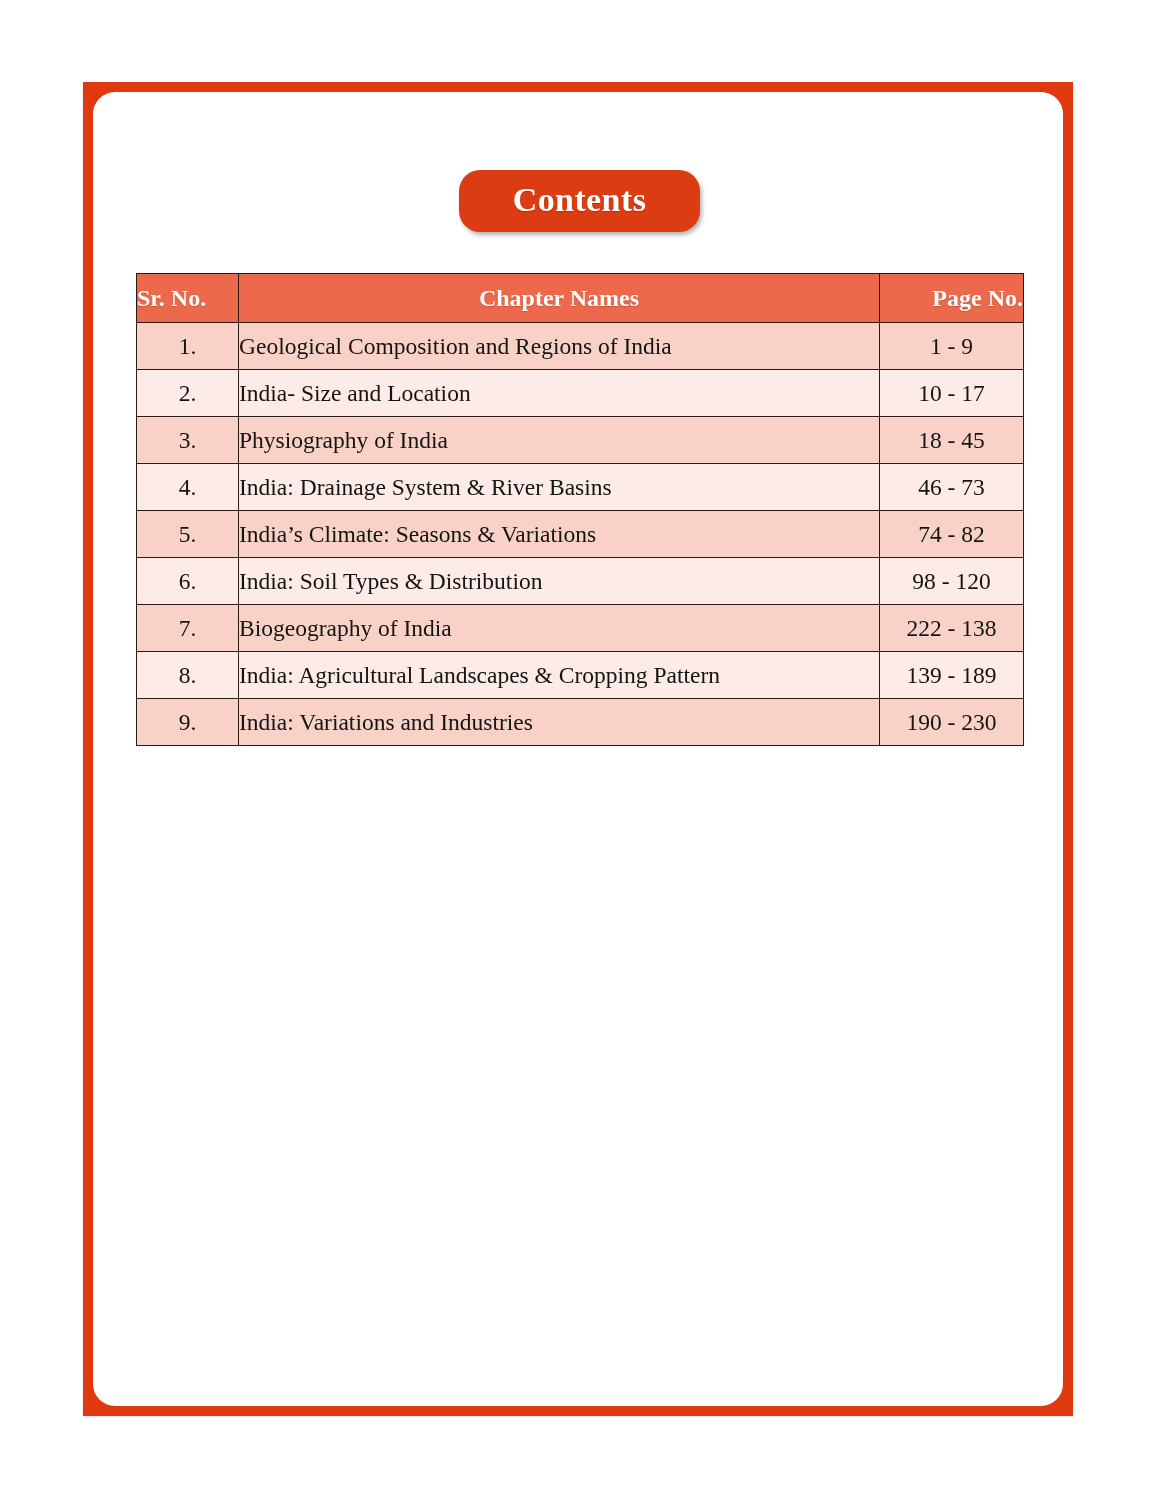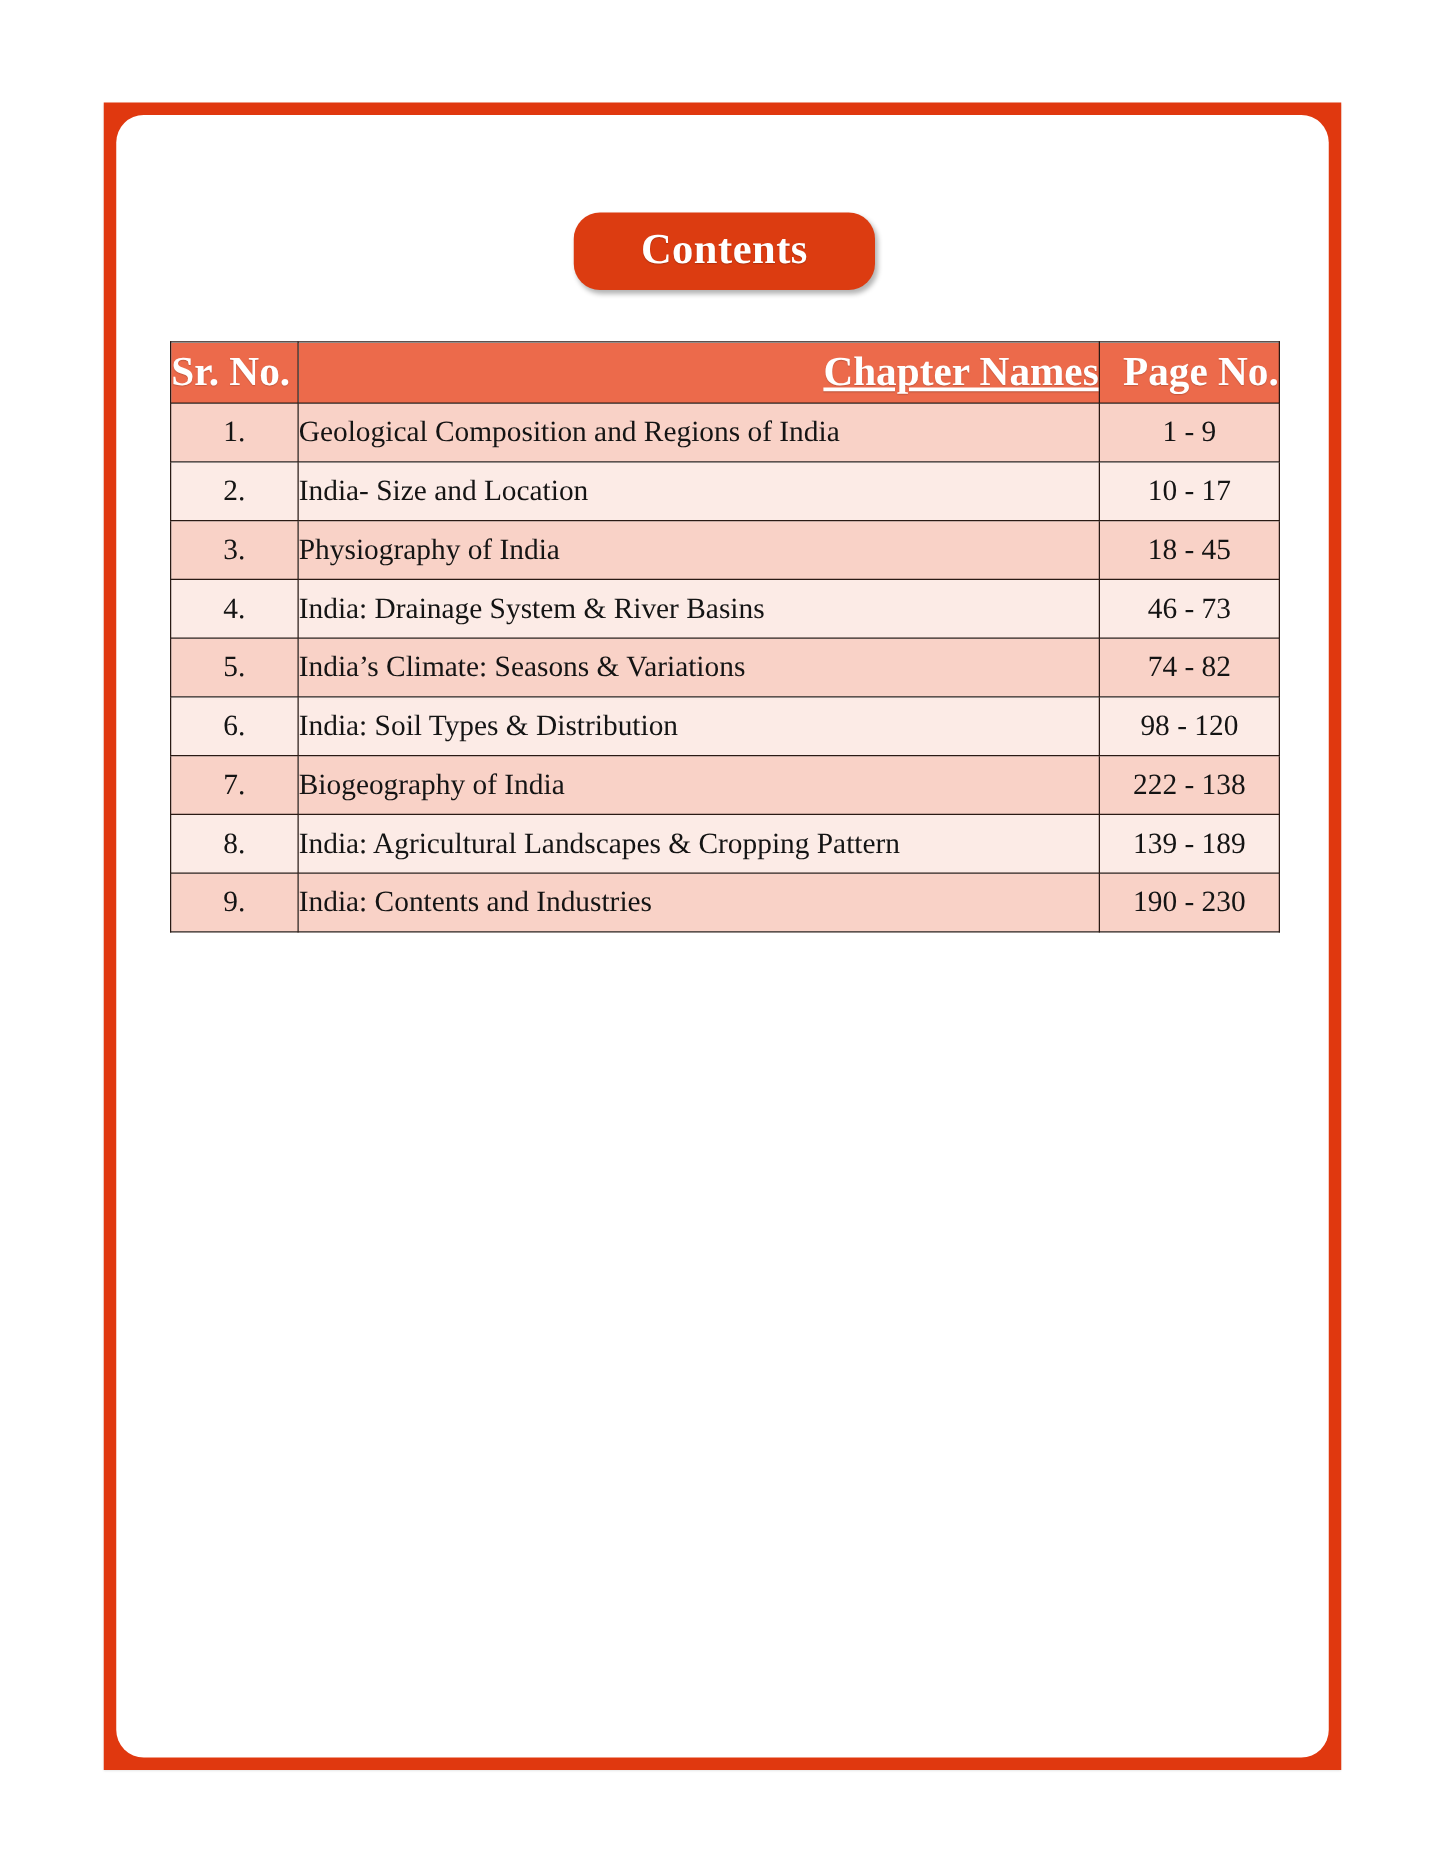--- a/index.html
+++ b/index.html
@@ -77,31 +77,31 @@
     line-height: 46px;
     font-size: 23.5px;
     color: #141414;
     overflow: hidden;
     white-space: nowrap;
   }
   .toc-table thead th {
     background: #EC6A4B;
     color: #ffffff;
     font-weight: bold;
-    font-size: 33px;
+    font-size: 24px;
     height: 48px;
     line-height: 48px;
     text-shadow: 0 1px 1px rgba(0,0,0,0.18);
   }
   .col-sr   { width: 102px; }
   .col-name { width: 641px; }
   .col-page { width: 144px; }
 
   .th-sr   { text-align: left;  padding-left: 14px; }
-  .th-name { text-align: right;  padding-left: 12px; text-decoration: underline; }
+  .th-name { text-align: center;  padding-left: 12px; }
   .th-page { text-align: right; }
 
   .cell-sr   { text-align: center; padding-right: 26px; }
   .cell-name { text-align: left;   padding-left: 12px; }
   .cell-page { text-align: center; }
 
   tbody tr.row-odd  td { background: #F9D2C7; }
   tbody tr.row-even td { background: #FCEBE6; }
 </style>
 </head>
@@ -164,17 +164,17 @@
         <td class="cell-name">Biogeography of India</td>
         <td class="cell-page">222 - 138</td>
       </tr>
       <tr class="row-even">
         <td class="cell-sr">8.</td>
         <td class="cell-name">India: Agricultural Landscapes &amp; Cropping Pattern</td>
         <td class="cell-page">139 - 189</td>
       </tr>
       <tr class="row-odd">
         <td class="cell-sr">9.</td>
-        <td class="cell-name">India: Contents and Industries</td>
+        <td class="cell-name">India: Variations and Industries</td>
         <td class="cell-page">190 - 230</td>
       </tr>
     </tbody>
 </table>
 
 </body></html>

